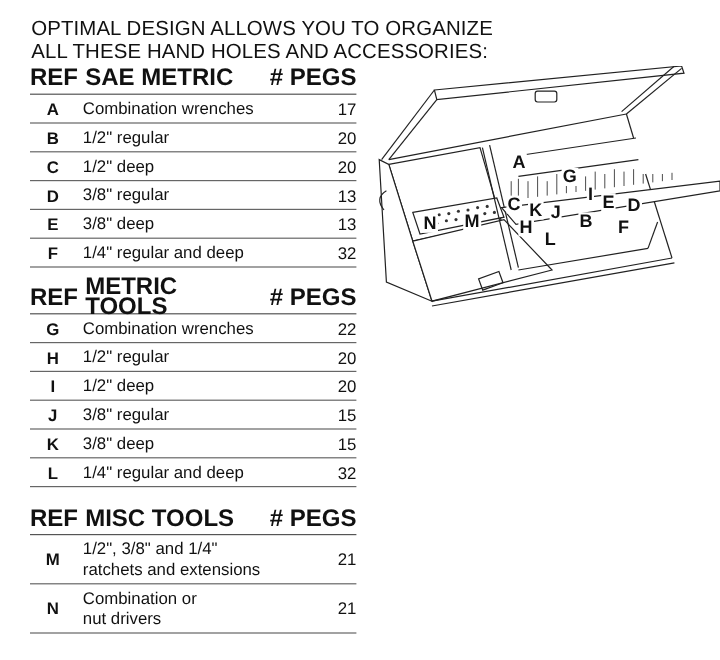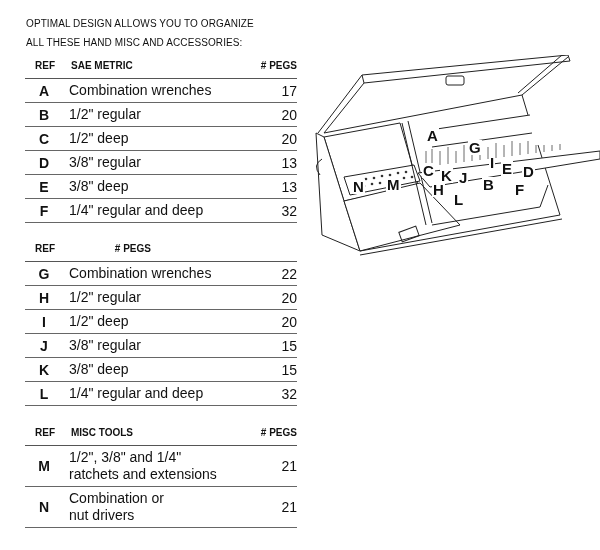--- a/index.html
+++ b/index.html
@@ -1,35 +1,35 @@
 <!DOCTYPE html>
 <html><head>
 <meta charset="utf-8">
 <style>
   html, body { margin: 0; padding: 0; background: #ffffff; }
   body { width: 600px; height: 550px; position: relative; overflow: hidden; font-family: "Liberation Sans", sans-serif; color: #111; }
-  .intro { position: absolute; left: 26px; top: 14px; font-size: 10px; line-height: 19px; letter-spacing: 0.1px; color: #111; }
+  .intro { position: absolute; left: 26px; top: 14px; font-size: 17px; line-height: 19px; letter-spacing: 0.1px; color: #111; }
   .tbl { position: absolute; left: 25px; width: 272px; }
-  .hdr { display: flex; align-items: center; height: 26px; font-weight: bold; font-size: 10px; border-bottom: 1.5px solid #555; }
+  .hdr { display: flex; align-items: center; height: 26px; font-weight: bold; font-size: 20px; border-bottom: 1.5px solid #555; }
   .row { display: flex; align-items: center; height: 23px; font-size: 14px; border-bottom: 1.5px solid #666; }
   .row.tall { height: 40px; }
   .c-ref { width: 38px; text-align: center; font-weight: bold; }
   .hdr .c-ref { width: 40px; }
   .c-name { flex: 1; padding-left: 6px; line-height: 17px; }
   .c-num { width: 80px; text-align: right; }
   .hdr .c-num { width: 86px; }
   .diagram { position: absolute; left: 300px; top: 55px; width: 300px; height: 240px; }
   .lbl { position: absolute; font-weight: bold; font-size: 15px; background: #fff; padding: 0 1px; line-height: 15px; }
 </style>
 </head>
 <body>
 
 <div class="intro">
   <div>OPTIMAL DESIGN ALLOWS YOU TO ORGANIZE</div>
-  <div>ALL THESE HAND MISC AND ACCESSORIES:</div>
+  <div>ALL THESE HAND HOLES AND ACCESSORIES:</div>
 </div>
 
 <div class="tbl" style="top:52px;">
   <div class="hdr">
     <span class="c-ref">REF</span>
     <span class="c-name">SAE METRIC</span>
     <span class="c-num"># PEGS</span>
   </div>
   <div class="row">
       <span class="c-ref">A</span>
@@ -59,20 +59,21 @@
   <div class="row">
       <span class="c-ref">F</span>
       <span class="c-name">1/4" regular and deep</span>
       <span class="c-num">32</span>
     </div>
 </div>
 
 <div class="tbl" style="top:235px;">
   <div class="hdr">
     <span class="c-ref">REF</span>
+    <span class="c-name">METRIC TOOLS</span>
     <span class="c-num"># PEGS</span>
   </div>
   <div class="row">
       <span class="c-ref">G</span>
       <span class="c-name">Combination wrenches</span>
       <span class="c-num">22</span>
     </div>
   <div class="row">
       <span class="c-ref">H</span>
       <span class="c-name">1/2" regular</span>

